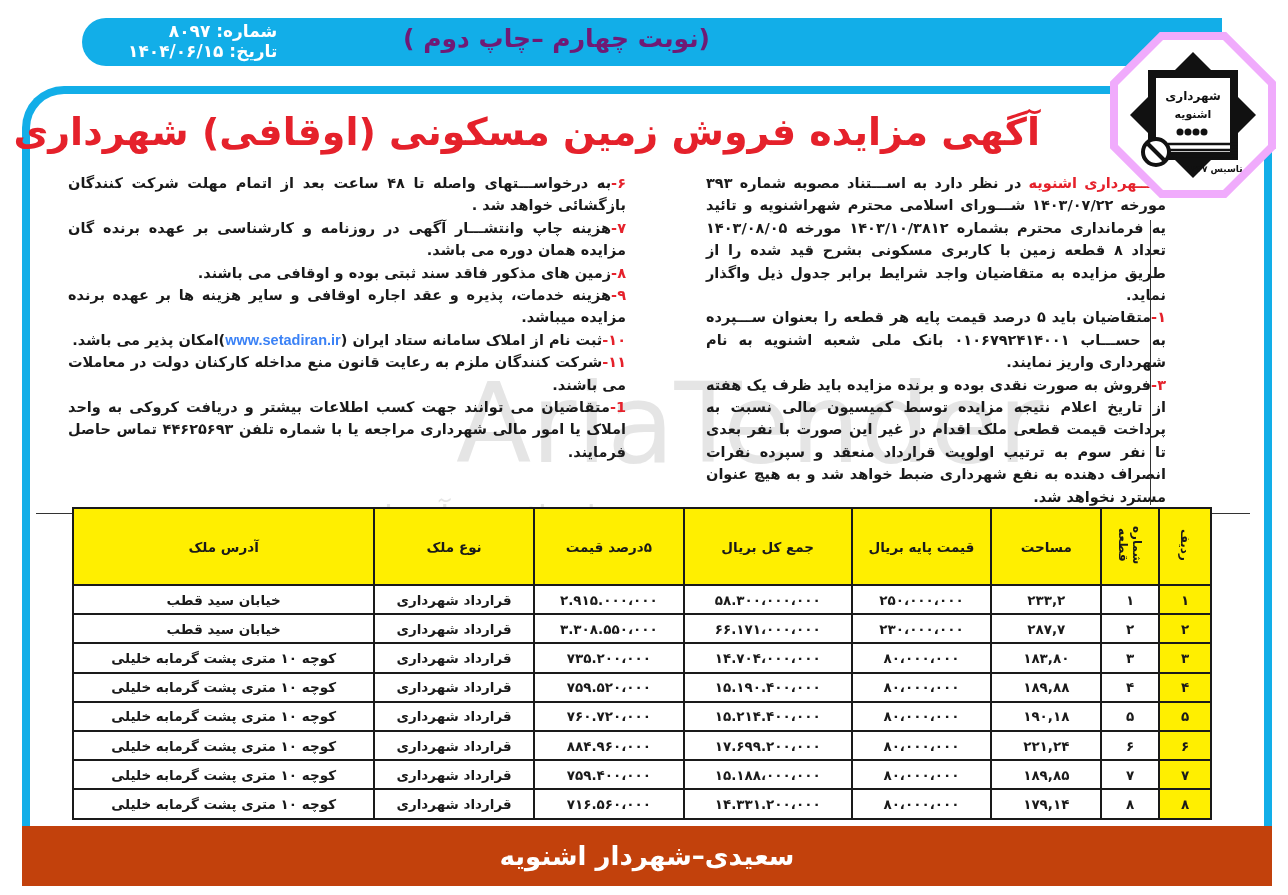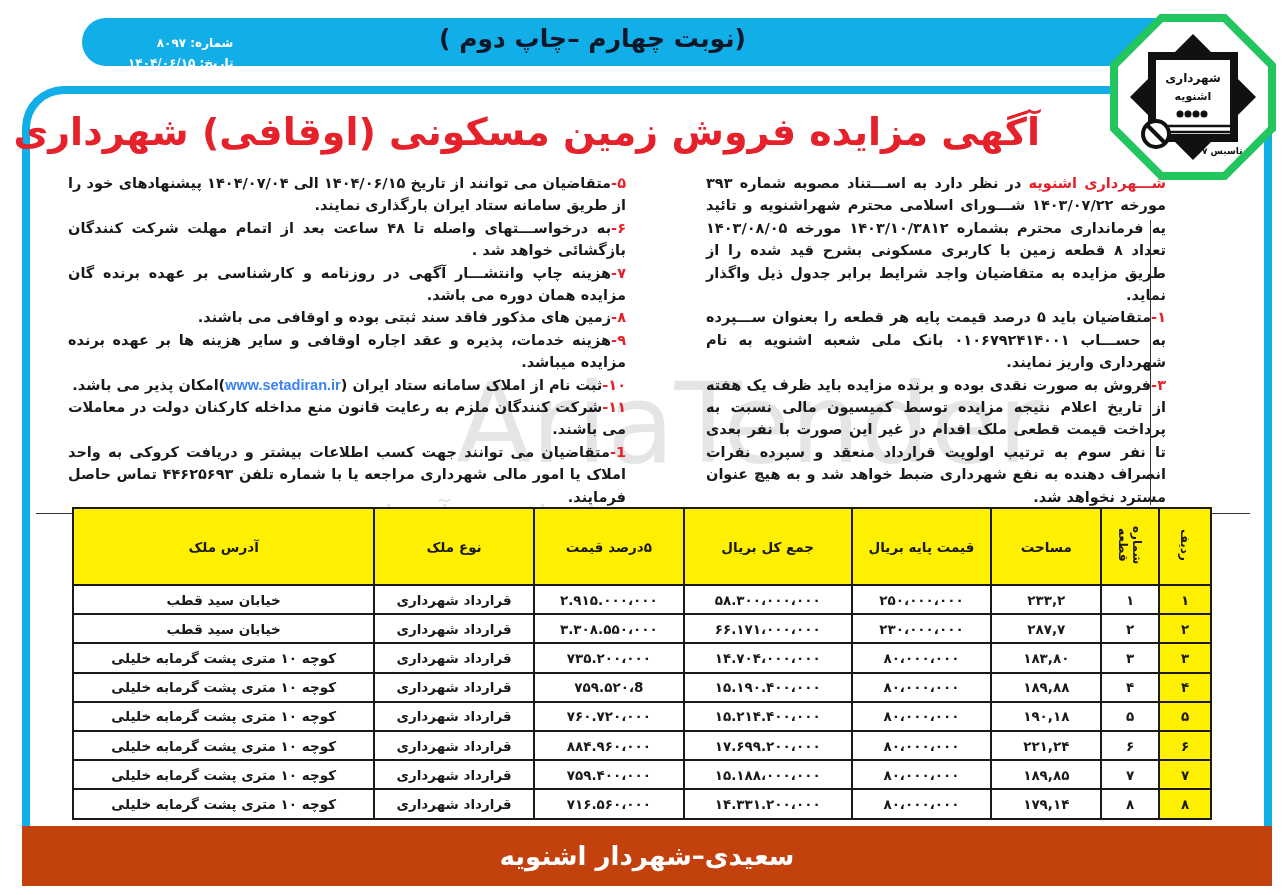--- a/index.html
+++ b/index.html
@@ -4,38 +4,38 @@
 <style>
   * { box-sizing: border-box; margin: 0; padding: 0; }
   html, body { width: 1288px; height: 895px; background: #ffffff; overflow: hidden; }
   body { position: relative; font-family: "DejaVu Sans", sans-serif; direction: rtl; color: #1a1a1a; }
 
   .top-pill {
     position: absolute; left: 82px; top: 18px; width: 1140px; height: 48px;
     background: #12aee8; border-radius: 26px 0 0 26px;
   }
   .top-pill .edition {
-    position: absolute; right: 476px; top: 6px; font-size: 25px; font-weight: bold; color: #0f172a;
+    position: absolute; right: 512px; top: 6px; font-size: 25px; font-weight: bold; color: #701a75;
     white-space: nowrap;
   }
   .top-pill .meta {
-    position: absolute; left: 46px; top: 3px; text-align: right; font-size: 12px; font-weight: bold;
-    color: #fff; line-height: 20px; white-space: nowrap; margin-top: 12px;
+    position: absolute; left: 46px; top: 3px; text-align: right; font-size: 17px; font-weight: bold;
+    color: #fff; line-height: 20px; white-space: nowrap;
   }
 
   .frame {
     position: absolute; left: 22px; top: 86px; width: 1250px; height: 740px;
     border: 8px solid #12aee8; border-right: 8px solid #12aee8; border-bottom: none;
     border-radius: 42px 0 0 0;
     background: #fff;
   }
 
   .logo {
-    position: absolute; left: 1110px; top: 14px; width: 166px; height: 166px;
-    background: #22c55e;
+    position: absolute; left: 1110px; top: 32px; width: 166px; height: 166px;
+    background: #f0abfc;
     clip-path: polygon(30% 0, 70% 0, 100% 30%, 100% 70%, 70% 100%, 30% 100%, 0 70%, 0 30%);
     z-index: 5;
   }
   .logo .inner {
     position: absolute; left: 8px; top: 8px; width: 150px; height: 150px; background: #fff;
     clip-path: polygon(30% 0, 70% 0, 100% 30%, 100% 70%, 70% 100%, 30% 100%, 0 70%, 0 30%);
   }
   .logo svg { position: absolute; left: 8px; top: 8px; }
 
   .headline {
@@ -115,21 +115,20 @@
 <div class="col col-right">
   <p><span class="red">شـــهرداری اشنویه</span><span> در نظر دارد به اســـتناد مصوبه شماره ۳۹۳ مورخه ۱۴۰۳/۰۷/۲۲ شـــورای اسلامی محترم شهراشنویه و تائید یه فرمانداری محترم بشماره ۱۴۰۳/۱۰/۳۸۱۲ مورخه ۱۴۰۳/۰۸/۰۵ تعداد ۸ قطعه زمین با کاربری مسکونی بشرح قید شده را از طریق مزایده به متقاضیان واجد شرایط برابر جدول ذیل واگذار نماید.</span></p>
   <p><span class="num">۱-</span><span>متقاضیان باید ۵ درصد قیمت پایه هر قطعه را بعنوان ســـپرده به حســـاب ۰۱۰۶۷۹۲۴۱۴۰۰۱ بانک ملی شعبه اشنویه به نام شهرداری واریز نمایند.</span></p>
   <p><span class="num">۳-</span><span>فروش به صورت نقدی بوده و برنده مزایده باید ظرف یک هفته از تاریخ اعلام نتیجه مزایده توسط کمیسیون مالی نسبت به پرداخت قیمت قطعی ملک اقدام در غیر این صورت با نفر بعدی تا نفر سوم به ترتیب اولویت قرارداد منعقد و سپرده نفرات انصراف دهنده به نفع شهرداری ضبط خواهد شد و به هیچ عنوان مسترد نخواهد شد.</span></p>
   <p><span class="num">۴-</span><span>شهرداری در رد یا قبول یک یا کلیه پیشنهادات واصله مختار است.</span></p>
 </div>
 
 <div class="divider-v"></div>
 
 <div class="col col-left">
-  <p><span class="num">۵-</span><span>متقاضیان می توانند از تاریخ ۱۴۰۴/۰۶/۱۵ الی ۱۴۰۴/۰۷/۰۴ پیشنهادهای خود را از طریق سامانه ستاد ایران بارگذاری نمایند.</span></p>
   <p><span class="num">۶-</span><span>به درخواســـتهای واصله تا ۴۸ ساعت بعد از اتمام مهلت شرکت کنندگان بازگشائی خواهد شد .</span></p>
   <p><span class="num">۷-</span><span>هزینه چاپ وانتشـــار آگهی در روزنامه و کارشناسی بر عهده برنده گان مزایده همان دوره می باشد.</span></p>
   <p><span class="num">۸-</span><span>زمین های مذکور فاقد سند ثبتی بوده و اوقافی می باشند.</span></p>
   <p><span class="num">۹-</span><span>هزینه خدمات، پذیره و عقد اجاره اوقافی و سایر هزینه ها بر عهده برنده مزایده میباشد.</span></p>
   <p><span class="num">۱۰-</span><span>ثبت نام از املاک سامانه ستاد ایران (</span><span class="url">www.setadiran.ir</span><span>)امکان پذیر می باشد.</span></p>
   <p><span class="num">۱۱-</span><span>شرکت کنندگان ملزم به رعایت قانون منع مداخله کارکنان دولت در معاملات می باشند.</span></p>
   <p><span class="num">1-</span><span>متقاضیان می توانند جهت کسب اطلاعات بیشتر و دریافت کروکی به واحد املاک یا امور مالی شهرداری مراجعه یا با شماره تلفن ۴۴۶۲۵۶۹۳ تماس حاصل فرمایند.</span></p>
 </div>
 
 <div class="divider-h-r"></div>
@@ -188,21 +187,21 @@
         <td>۷۳۵.۲۰۰،۰۰۰</td>
         <td>قرارداد شهرداری</td>
         <td>کوچه ۱۰ متری پشت گرمابه خلیلی</td>
     </tr>
     <tr>
       <td class="row-no">۴</td>
         <td>۴</td>
         <td>۱۸۹,۸۸</td>
         <td>۸۰،۰۰۰،۰۰۰</td>
         <td>۱۵.۱۹۰.۴۰۰،۰۰۰</td>
-        <td>۷۵۹.۵۲۰،8</td>
+        <td>۷۵۹.۵۲۰،۰۰۰</td>
         <td>قرارداد شهرداری</td>
         <td>کوچه ۱۰ متری پشت گرمابه خلیلی</td>
     </tr>
     <tr>
       <td class="row-no">۵</td>
         <td>۵</td>
         <td>۱۹۰,۱۸</td>
         <td>۸۰،۰۰۰،۰۰۰</td>
         <td>۱۵.۲۱۴.۴۰۰،۰۰۰</td>
         <td>۷۶۰.۷۲۰،۰۰۰</td>

